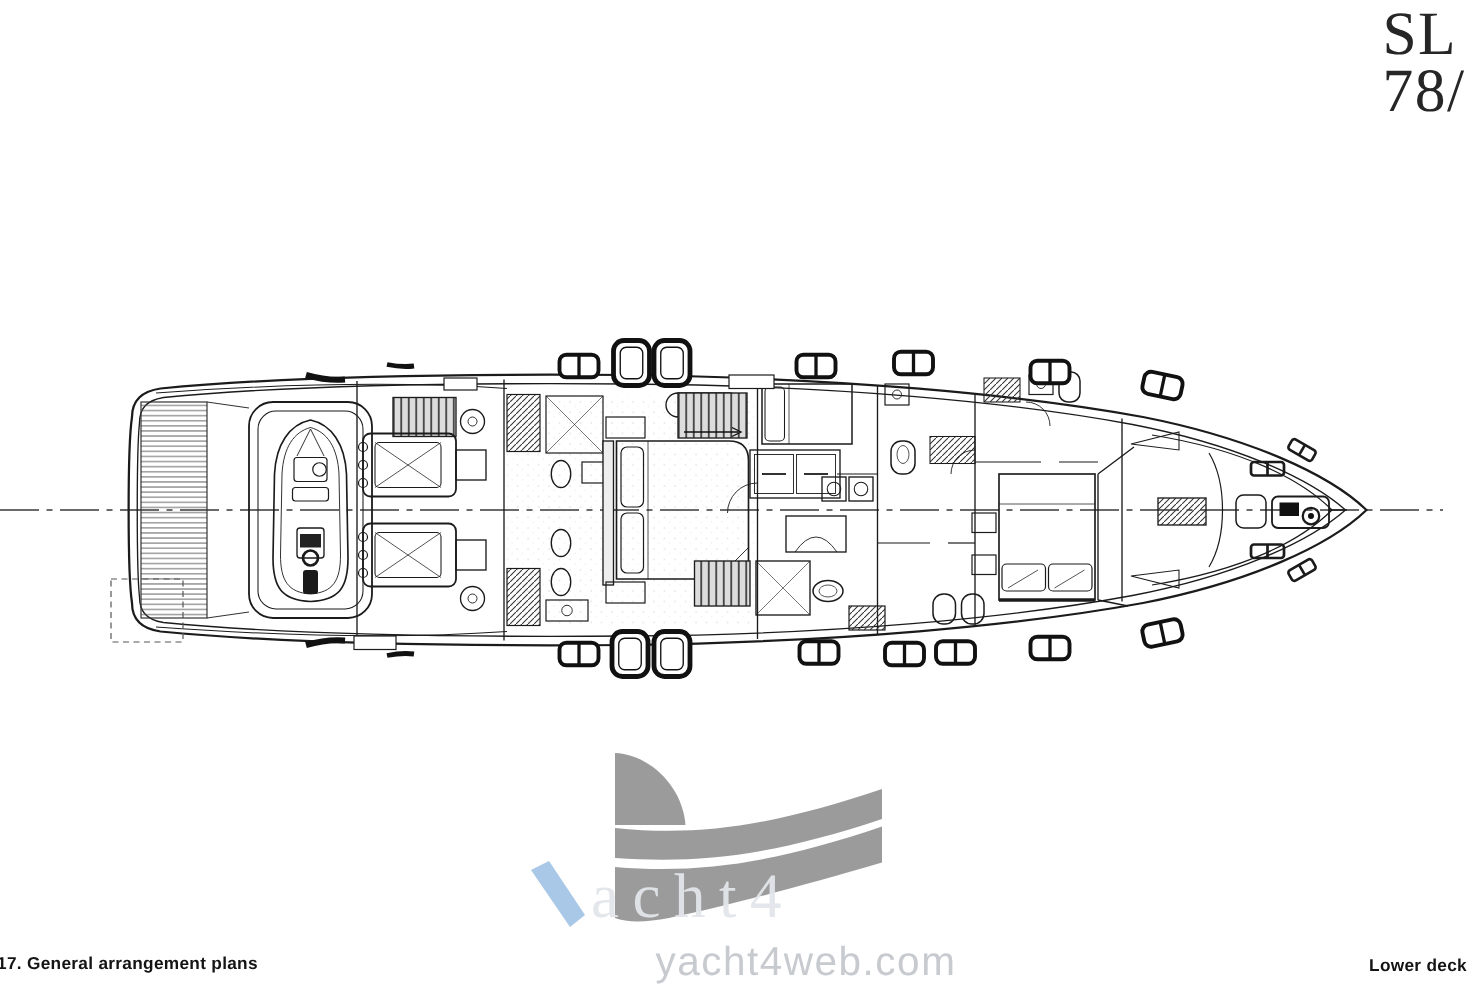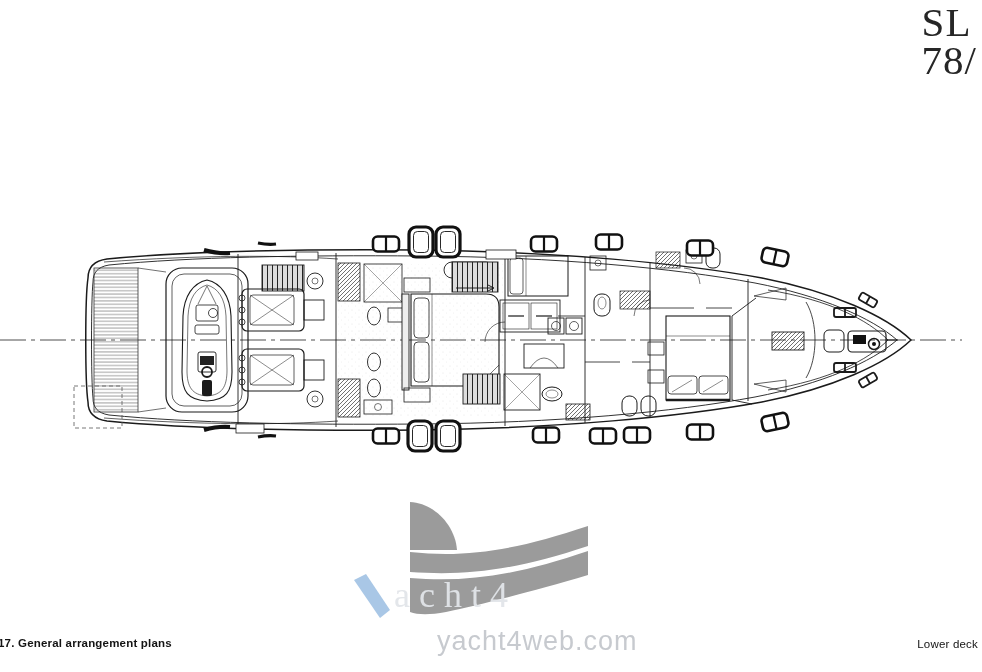--- a/index.html
+++ b/index.html
@@ -3,27 +3,27 @@
 <meta charset="utf-8">
 <style>
   html,body{margin:0;padding:0;background:#fff;}
   .page{position:relative;width:982px;height:672px;background:#ffffff;overflow:hidden;
         font-family:"Liberation Sans",sans-serif;color:#1b1b1b;}
   .brand{position:absolute;top:4px;right:5px;text-align:left;
          font-family:"Liberation Serif",serif;font-size:41px;line-height:.92;
          color:#262626;letter-spacing:1px;}
   .plan-svg{position:absolute;left:0;top:0;width:982px;height:672px;}
   .ghost-text{position:absolute;left:394px;top:574px;
-              font-family:"Liberation Serif",serif;font-size:36px;letter-spacing:9px;
+              font-family:"Liberation Serif",serif;font-size:42px;letter-spacing:9px;
               color:#e2e5e9;opacity:.95;}
   .wm-site{position:absolute;left:437px;top:626px;font-size:27px;letter-spacing:1px;
            color:#c7cacf;text-shadow:0 1px 0 #ffffff;}
   .footer-left{position:absolute;left:-2px;top:637px;font-size:11.5px;font-weight:600;
                letter-spacing:.2px;color:#141414;}
-  .footer-right{position:absolute;right:4px;top:638px;font-size:11.5px;font-weight:400;
+  .footer-right{position:absolute;right:4px;top:638px;font-size:11.5px;font-weight:700;
                 letter-spacing:.2px;color:#141414;}
 </style>
 </head>
 <body>
 
 <div class="page">
 
   <div class="brand">
     <div>SL</div>
     <div>78/</div>

